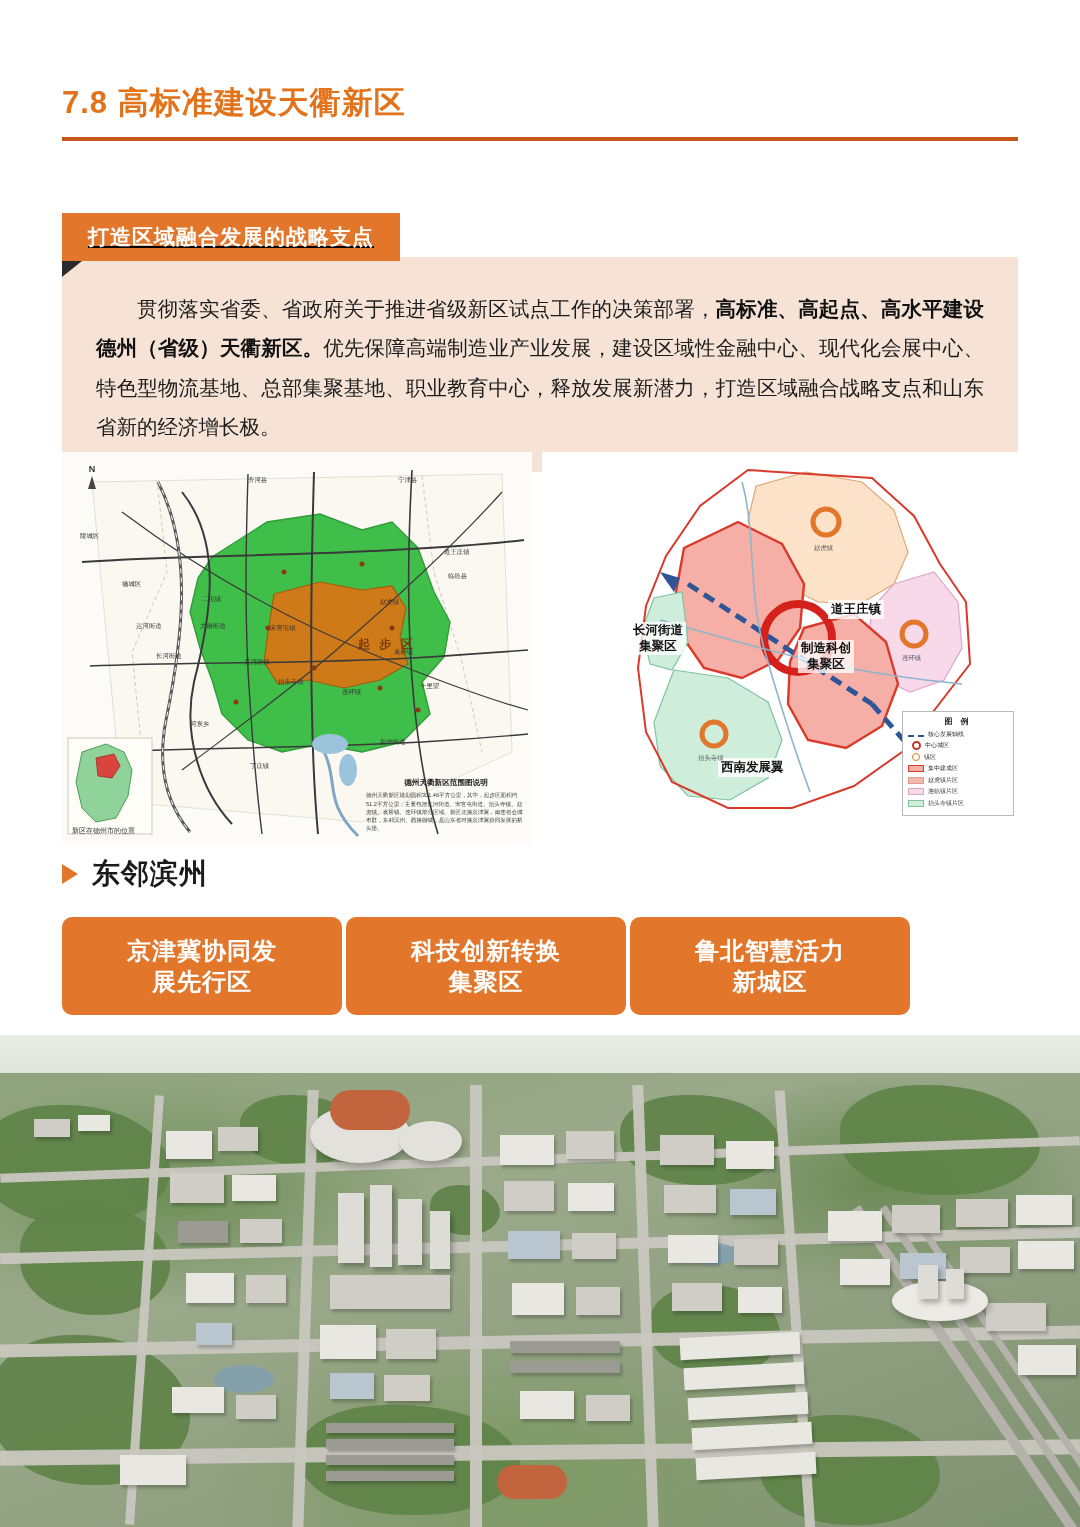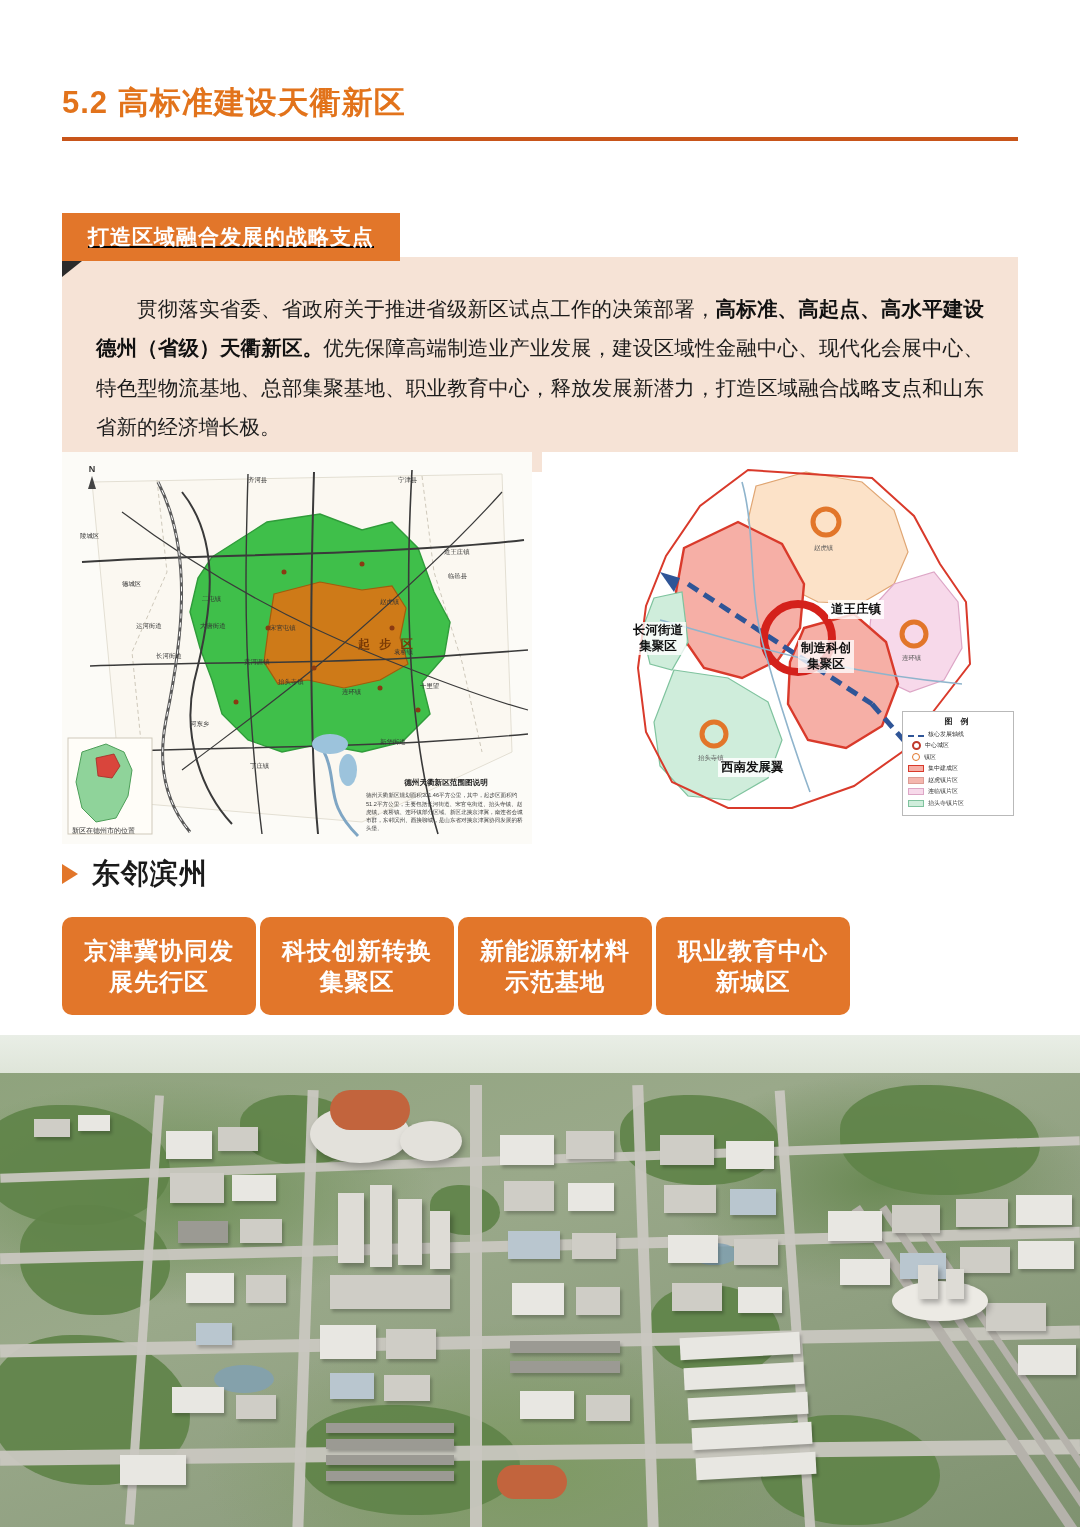--- a/index.html
+++ b/index.html
@@ -166,21 +166,21 @@
     border-bottom: 10px solid transparent;
   }
   .goal-head h2 {
     margin: 0; font-size: 28px; font-weight: bold; color: #1a1a1a;
     letter-spacing: 1px;
   }
 
   
   .cards {
     position: absolute; left: 62px; top: 917px;
-    width: 788px; height: 98px;
+    width: 848px; height: 98px;
     display: flex; gap: 4px;
   }
   .card {
     flex: 1;
     background: #E2762A;
     border-radius: 10px;
     color: #ffffff;
     font-size: 24px;
     font-weight: bold;
     line-height: 1.3;
@@ -254,21 +254,21 @@
   .tower {
     position: absolute;
     background: #dedcd6;
     box-shadow: 3px 4px 5px rgba(0,0,0,0.28);
   }
 </style>
 </head>
 <body>
 
 <div class="section-head">
-  <h1>5.2 高标准建设天衢新区</h1>
+  <h1>7.8 高标准建设天衢新区</h1>
 </div>
 <div class="section-rule"></div>
 
 <div class="ribbon-wrap">
   <div class="ribbon">
     <span>打造区域融合发展的战略支点</span>
   </div>
   <div class="ribbon-tail"></div>
 </div>
 
@@ -489,27 +489,21 @@
     </div>
   </div>
   <div class="card">
     <div>
       <div>科技创新转换</div>
       <div>集聚区</div>
     </div>
   </div>
   <div class="card">
     <div>
-      <div>新能源新材料</div>
-      <div>示范基地</div>
-    </div>
-  </div>
-  <div class="card">
-    <div>
-      <div>职业教育中心</div>
+      <div>鲁北智慧活力</div>
       <div>新城区</div>
     </div>
   </div>
 </div>
 
 <div class="aerial">
   <div class="aerial-sky"></div>
   <div class="aerial-base"></div>
 
   <div class="green" style="left:-20px; top:70px; width:190px; height:120px;"></div>

